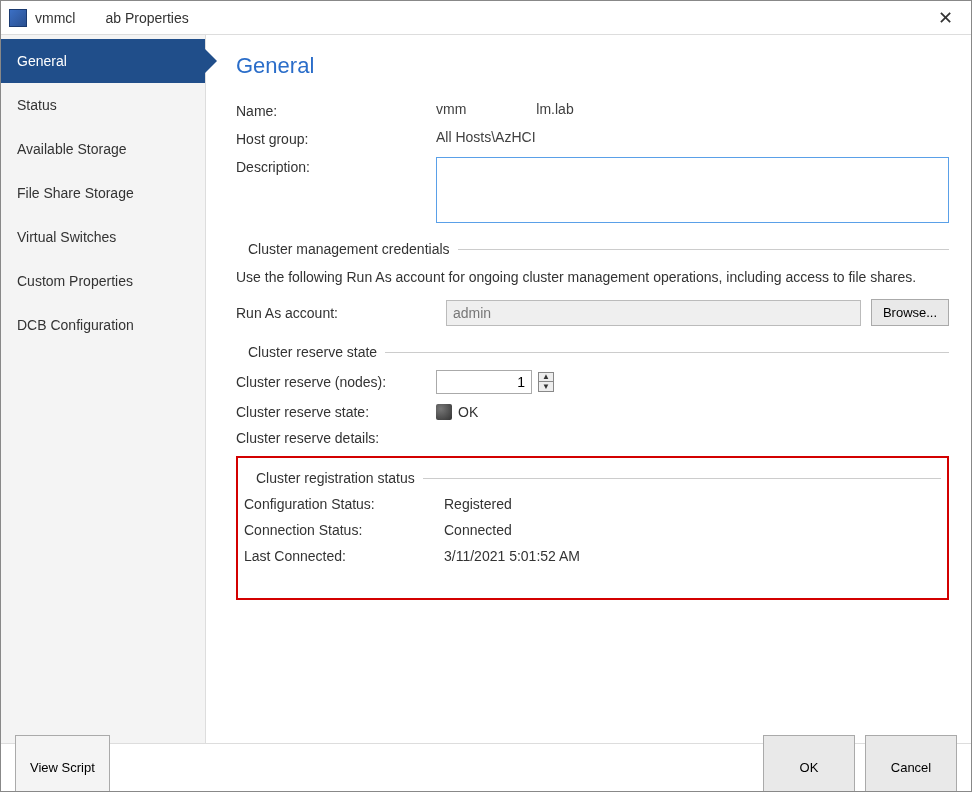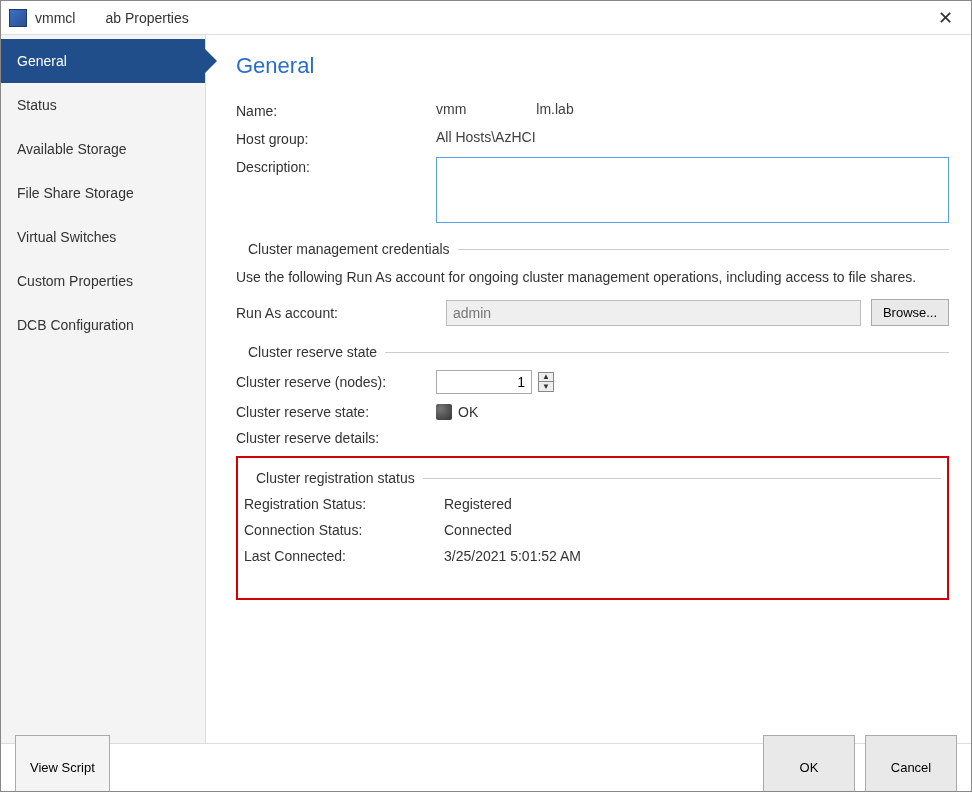--- a/index.html
+++ b/index.html
@@ -248,30 +248,30 @@
       <div class="lbl">Cluster reserve details:</div>
       <div class="val"></div>
     </div>
 
     <div class="highlight-box">
       <div class="section-header" style="margin-top:0;">
         <span>Cluster registration status</span>
           <span class="line"></span>
       </div>
       <div class="reserve-row">
-        <div class="lbl">Registration Status:</div>
+        <div class="lbl">Configuration Status:</div>
         <div class="val">Registered</div>
       </div>
       <div class="reserve-row">
         <div class="lbl">Connection Status:</div>
         <div class="val">Connected</div>
       </div>
       <div class="reserve-row">
         <div class="lbl">Last Connected:</div>
-        <div class="val">3/25/2021 5:01:52 AM</div>
+        <div class="val">3/11/2021 5:01:52 AM</div>
       </div>
     </div>
 
   </div>
 </div>
 
 <div class="footer">
   <button class="btn view-script-btn">View Script</button>
   <span class="spacer"></span>
   <button class="btn">OK</button>

